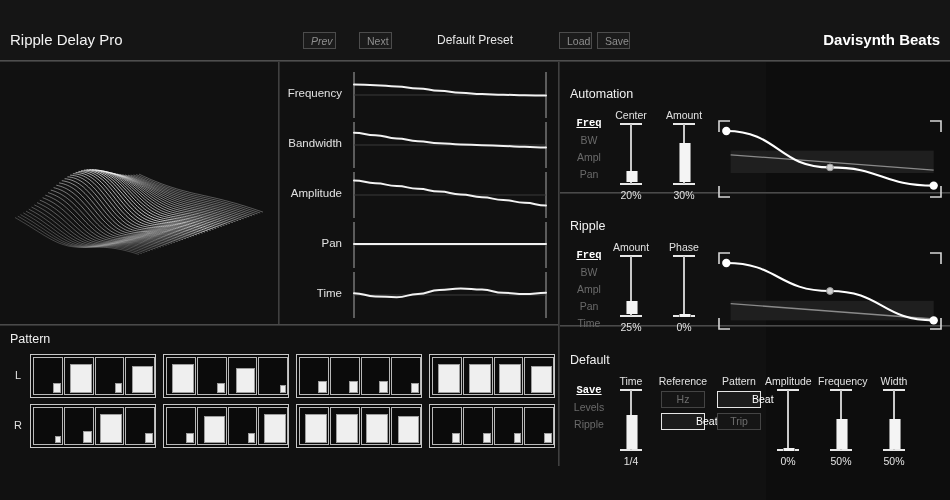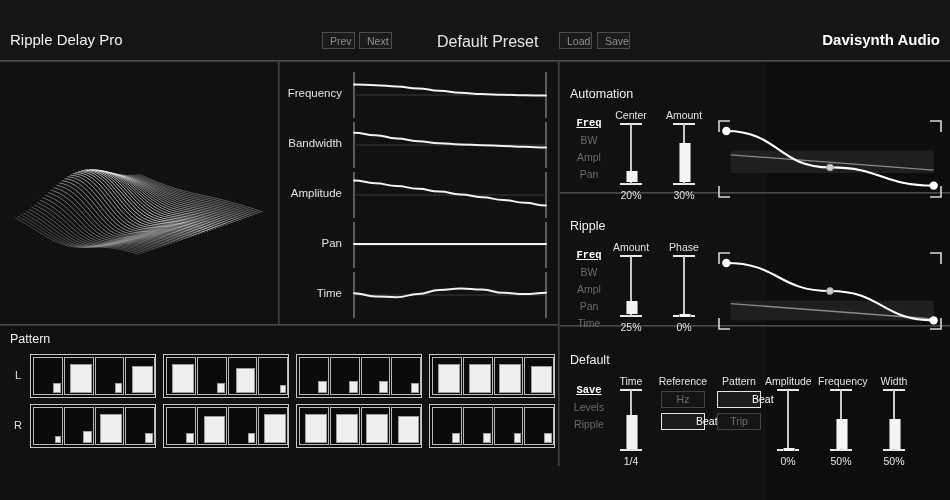--- a/index.html
+++ b/index.html
@@ -10,25 +10,25 @@
     -webkit-font-smoothing:antialiased;
   }
   #app{position:relative;width:766px;height:500px;background:#111111;}
 
   
   .header{position:absolute;left:0;top:0;width:950px;height:62px;background:#151515;}
   .header:after{content:"";position:absolute;left:0;bottom:0;width:950px;height:2px;
      background:linear-gradient(#5a5a5a,#2a2a2a);}
   .plugin-title{position:absolute;left:10px;top:31px;font-size:15px;color:#f2f2f2;}
   .brand{position:absolute;right:10px;top:31px;font-size:15px;font-weight:bold;color:#ffffff;}
-  .preset-name{position:absolute;left:437px;top:33px;font-size:16px;color:#e6e6e6;}
+  .preset-name{position:absolute;left:437px;top:33px;font-size:12px;color:#e6e6e6;}
   .hbtn{position:absolute;top:32px;height:17px;line-height:16px;padding:0 7px;
      border:1px solid #4c4c4c;background:#1b1b1b;color:#8e8e8e;font-size:10.5px;
      text-align:center;box-sizing:border-box;}
-  .hbtn.prev{left:322px;width:33px;}
+  .hbtn.prev{left:303px;width:33px;font-style:italic;}
   .hbtn.next{left:359px;width:33px;}
   .hbtn.load{left:559px;width:33px;}
   .hbtn.save{left:597px;width:33px;}
 
   
   .vsep{position:absolute;width:2px;background:linear-gradient(90deg,#4a4a4a,#232323);}
   .hsep{position:absolute;height:2px;background:linear-gradient(#565656,#262626);}
 
   
   .mesh{position:absolute;left:0;top:62px;width:278px;height:262px;overflow:hidden;}
@@ -95,21 +95,21 @@
 
 <div id="app">
 
   <div class="header">
     <div class="plugin-title">Ripple Delay Pro</div>
     <div class="hbtn prev">Prev</div>
     <div class="hbtn next">Next</div>
     <div class="preset-name">Default Preset</div>
     <div class="hbtn load">Load</div>
     <div class="hbtn save">Save</div>
-    <div class="brand">Davisynth Audio</div>
+    <div class="brand">Davisynth Beats</div>
   </div>
 
   <div class="mesh">
     <svg id="mesh-svg" width="278" height="262" viewBox="0 0 278 262">
         <path d="M139.0,112.1L141.1,113.1L143.2,114.1L145.3,115.0L147.4,115.9L149.5,116.9L151.6,117.8L153.7,118.6L155.8,119.5L157.9,120.3L160.0,121.2L162.1,122.0L164.2,122.7L166.3,123.5L168.4,124.2L170.5,124.9L172.6,125.6L174.7,126.2L176.8,126.9L178.9,127.5L181.0,128.1L183.1,128.6L185.2,129.2L187.3,129.7L189.4,130.3L191.5,130.8L193.6,131.3L195.7,131.8L197.8,132.2L199.9,132.7L202.1,133.2L204.2,133.7L206.3,134.1L208.4,134.6L210.5,135.1L212.6,135.5L214.7,136.0L216.8,136.5L218.9,137.0L221.0,137.5L223.1,138.0L225.2,138.6L227.3,139.1L229.4,139.7L231.5,140.3L233.6,140.8L235.7,141.4L237.8,142.0L239.9,142.7L242.0,143.3L244.1,143.9L246.2,144.6L248.3,145.3L250.4,145.9L252.5,146.6L254.6,147.3L256.7,148.0L258.8,148.7L260.9,149.4L263.0,150.1" fill="none" stroke="#ffffff" stroke-width="0.85" stroke-opacity="0.3689125000000001"></path>
         <path d="M136.2,112.6L138.3,113.5L140.4,114.5L142.5,115.4L144.7,116.3L146.8,117.2L148.9,118.1L151.0,119.0L153.1,119.9L155.2,120.8L157.3,121.6L159.4,122.4L161.5,123.2L163.6,124.0L165.7,124.8L167.8,125.5L169.9,126.2L172.0,126.9L174.1,127.6L176.2,128.3L178.3,128.9L180.4,129.5L182.5,130.1L184.6,130.7L186.7,131.3L188.8,131.8L190.9,132.4L193.0,132.9L195.1,133.4L197.2,133.9L199.3,134.3L201.4,134.8L203.5,135.3L205.6,135.7L207.7,136.2L209.8,136.7L211.9,137.2L214.0,137.6L216.1,138.1L218.2,138.6L220.3,139.1L222.4,139.7L224.5,140.2L226.6,140.7L228.7,141.3L230.8,141.9L232.9,142.5L235.0,143.1L237.1,143.7L239.2,144.3L241.3,144.9L243.4,145.6L245.5,146.2L247.6,146.9L249.7,147.6L251.8,148.2L253.9,148.9L256.0,149.6L258.1,150.3L260.2,151.0" fill="none" stroke="#ffffff" stroke-width="0.85" stroke-opacity="0.38683842592592593"></path>
         <path d="M133.5,112.9L135.6,113.8L137.7,114.7L139.8,115.6L141.9,116.6L144.0,117.5L146.1,118.4L148.2,119.3L150.3,120.2L152.4,121.0L154.5,121.9L156.6,122.8L158.7,123.6L160.8,124.4L162.9,125.2L165.0,126.0L167.1,126.8L169.2,127.6L171.3,128.3L173.4,129.0L175.5,129.7L177.6,130.4L179.7,131.0L181.8,131.7L183.9,132.3L186.0,132.8L188.1,133.4L190.2,133.9L192.3,134.5L194.4,135.0L196.5,135.5L198.6,136.0L200.7,136.4L202.8,136.9L204.9,137.4L207.0,137.8L209.1,138.3L211.3,138.8L213.4,139.3L215.5,139.7L217.6,140.2L219.7,140.7L221.8,141.3L223.9,141.8L226.0,142.3L228.1,142.9L230.2,143.5L232.3,144.1L234.4,144.7L236.5,145.3L238.6,145.9L240.7,146.5L242.8,147.2L244.9,147.9L247.0,148.5L249.1,149.2L251.2,149.9L253.3,150.6L255.4,151.3L257.5,151.9" fill="none" stroke="#ffffff" stroke-width="0.85" stroke-opacity="0.4057828703703705"></path>
         <path d="M130.7,113.0L132.8,113.9L134.9,114.8L137.0,115.7L139.1,116.6L141.2,117.5L143.3,118.4L145.4,119.3L147.5,120.3L149.6,121.2L151.8,122.1L153.9,122.9L156.0,123.8L158.1,124.7L160.2,125.6L162.3,126.4L164.4,127.3L166.5,128.1L168.6,128.9L170.7,129.7L172.8,130.4L174.9,131.2L177.0,131.9L179.1,132.5L181.2,133.2L183.3,133.8L185.4,134.4L187.5,135.0L189.6,135.6L191.7,136.1L193.8,136.6L195.9,137.1L198.0,137.6L200.1,138.1L202.2,138.5L204.3,139.0L206.4,139.5L208.5,139.9L210.6,140.4L212.7,140.9L214.8,141.4L216.9,141.8L219.0,142.3L221.1,142.9L223.2,143.4L225.3,143.9L227.4,144.5L229.5,145.1L231.6,145.7L233.7,146.3L235.8,146.9L237.9,147.5L240.0,148.2L242.1,148.8L244.2,149.5L246.3,150.2L248.4,150.8L250.5,151.5L252.6,152.2L254.7,152.9" fill="none" stroke="#ffffff" stroke-width="0.85" stroke-opacity="0.4257458333333334"></path>
         <path d="M128.0,113.1L130.1,113.9L132.2,114.8L134.3,115.7L136.4,116.6L138.5,117.4L140.6,118.4L142.7,119.3L144.8,120.2L146.9,121.1L149.0,122.1L151.1,123.0L153.2,123.9L155.3,124.9L157.4,125.8L159.5,126.7L161.6,127.6L163.7,128.5L165.8,129.4L167.9,130.2L170.0,131.1L172.1,131.9L174.2,132.6L176.3,133.4L178.4,134.1L180.5,134.8L182.6,135.4L184.7,136.1L186.8,136.7L188.9,137.2L191.0,137.8L193.1,138.3L195.2,138.8L197.3,139.3L199.4,139.7L201.5,140.2L203.6,140.6L205.7,141.1L207.8,141.5L209.9,142.0L212.0,142.5L214.1,143.0L216.2,143.4L218.4,143.9L220.5,144.5L222.6,145.0L224.7,145.5L226.8,146.1L228.9,146.7L231.0,147.3L233.1,147.9L235.2,148.5L237.3,149.1L239.4,149.8L241.5,150.4L243.6,151.1L245.7,151.8L247.8,152.5L249.9,153.1L252.0,153.8" fill="none" stroke="#ffffff" stroke-width="0.85" stroke-opacity="0.4467273148148149"></path>
         <path d="M125.2,112.9L127.3,113.8L129.4,114.6L131.5,115.5L133.6,116.3L135.7,117.2L137.8,118.1L139.9,119.0L142.0,120.0L144.1,120.9L146.2,121.9L148.3,122.9L150.4,123.9L152.5,124.9L154.6,125.9L156.7,126.9L158.8,127.8L161.0,128.8L163.1,129.8L165.2,130.7L167.3,131.6L169.4,132.5L171.5,133.4L173.6,134.2L175.7,135.0L177.8,135.7L179.9,136.4L182.0,137.1L184.1,137.7L186.2,138.3L188.3,138.9L190.4,139.4L192.5,139.9L194.6,140.4L196.7,140.9L198.8,141.4L200.9,141.8L203.0,142.3L205.1,142.7L207.2,143.2L209.3,143.6L211.4,144.1L213.5,144.6L215.6,145.0L217.7,145.5L219.8,146.1L221.9,146.6L224.0,147.1L226.1,147.7L228.2,148.3L230.3,148.9L232.4,149.5L234.5,150.1L236.6,150.8L238.7,151.4L240.8,152.1L242.9,152.7L245.0,153.4L247.1,154.1L249.2,154.8" fill="none" stroke="#ffffff" stroke-width="0.85" stroke-opacity="0.46872731481481483"></path>

